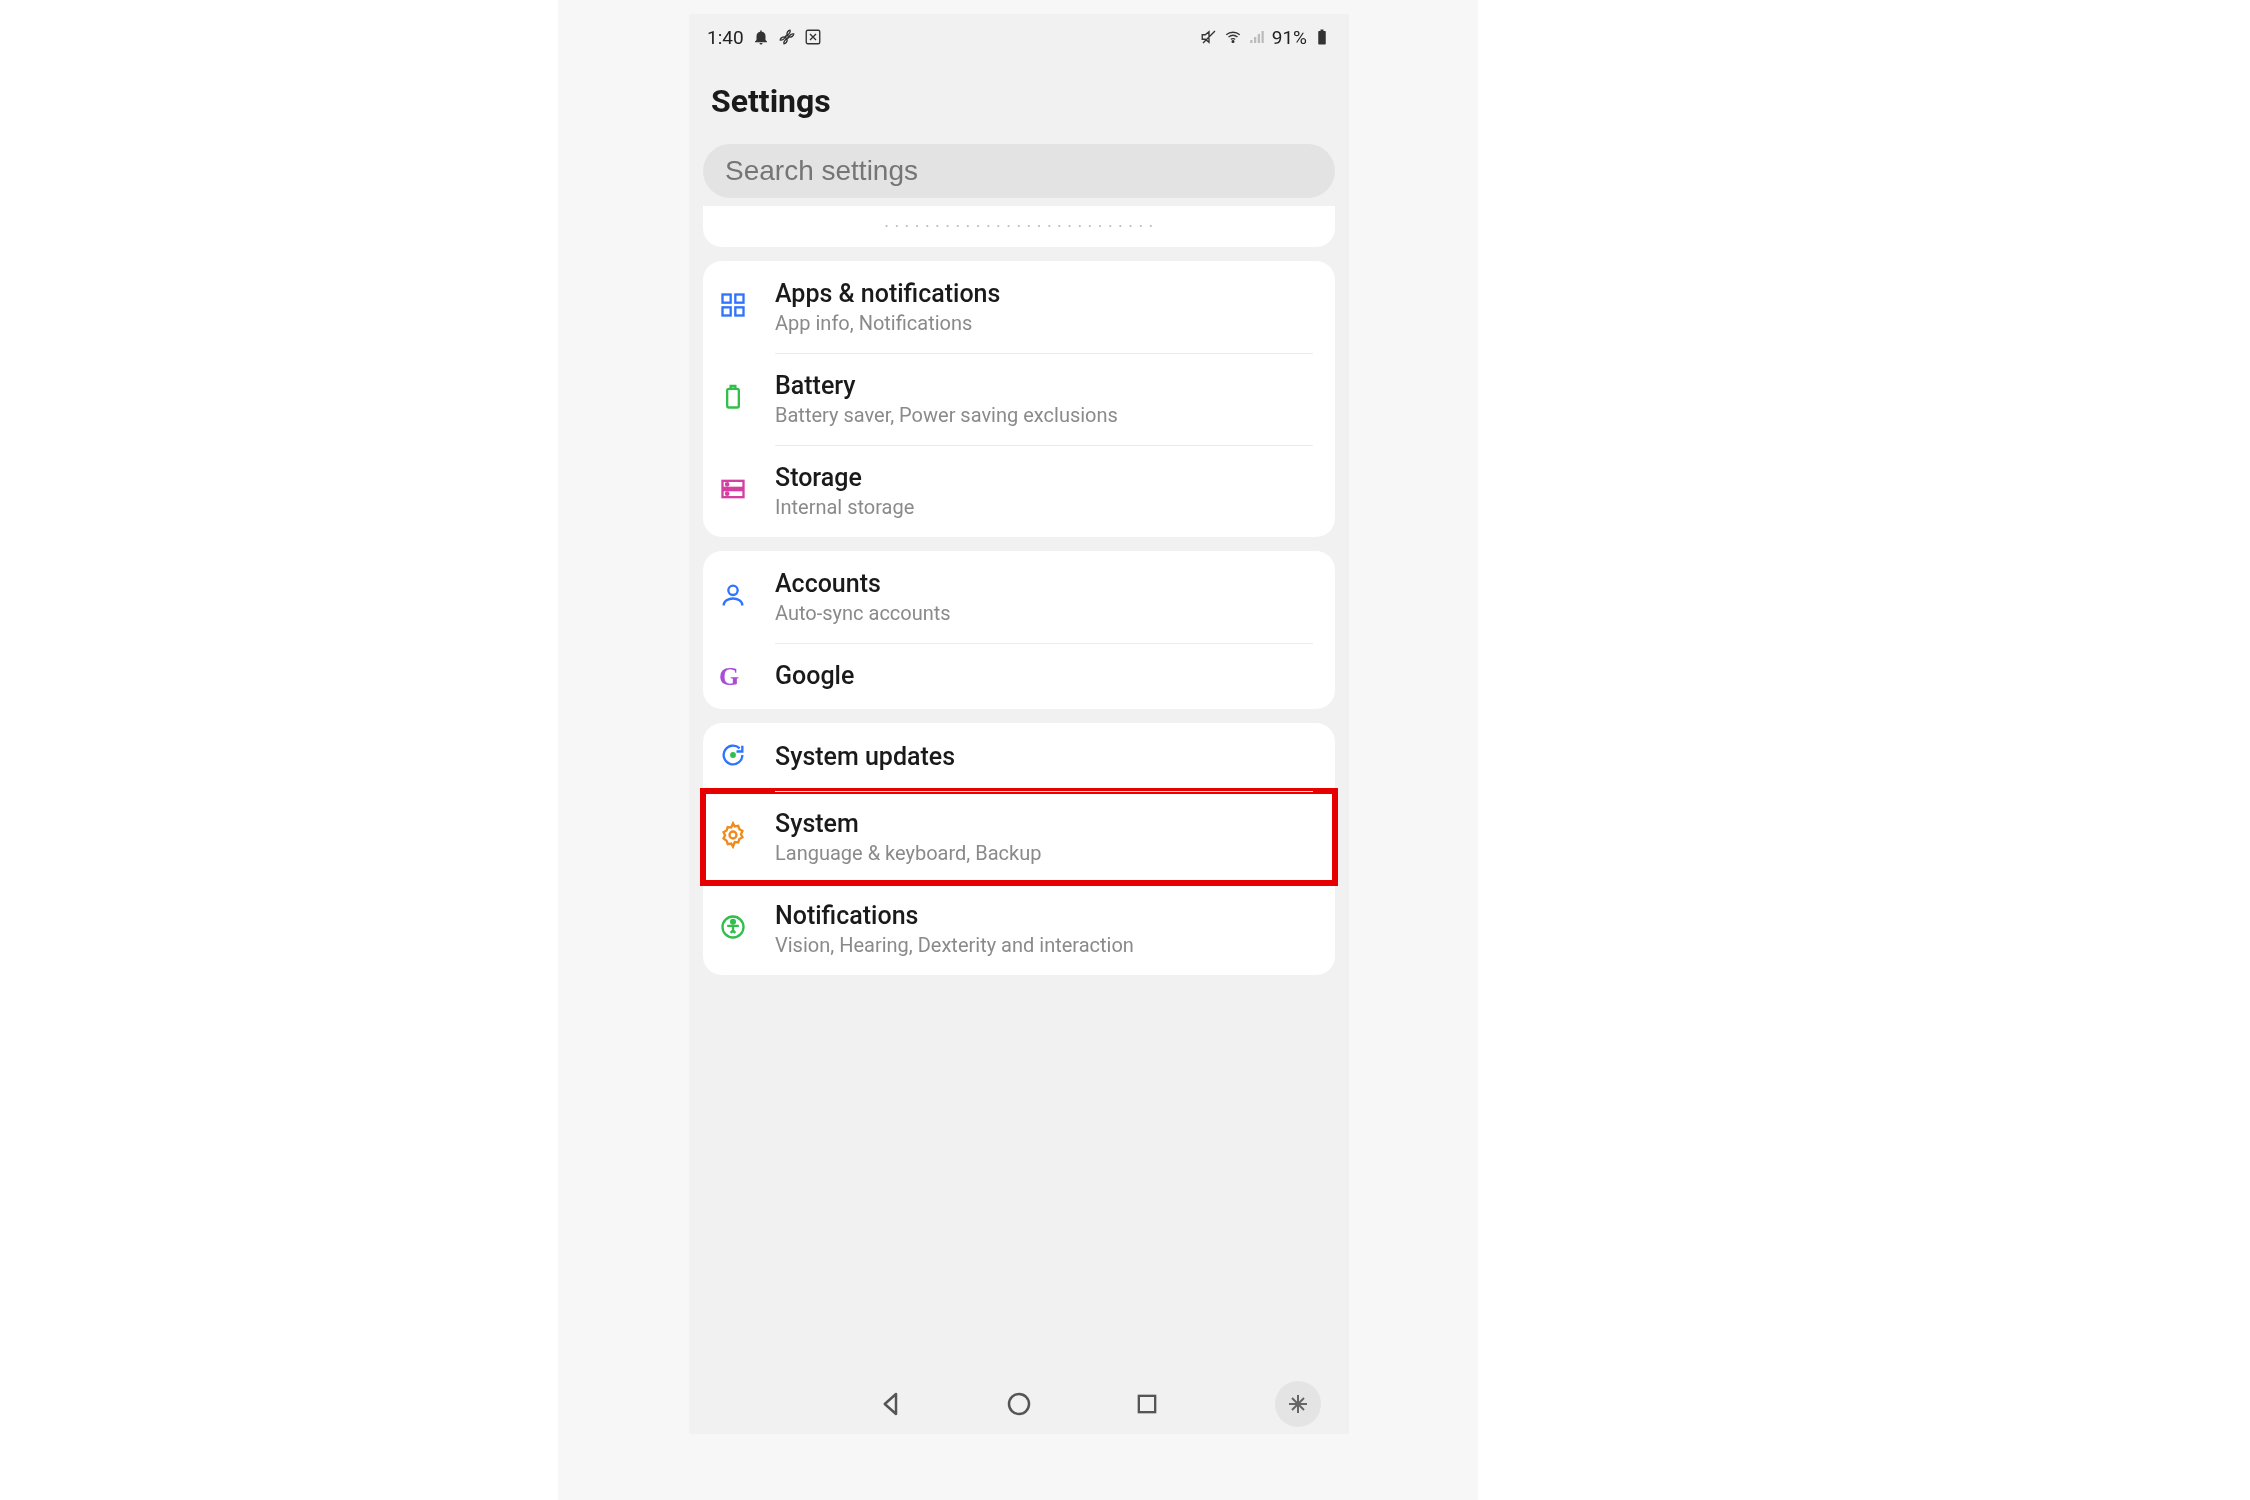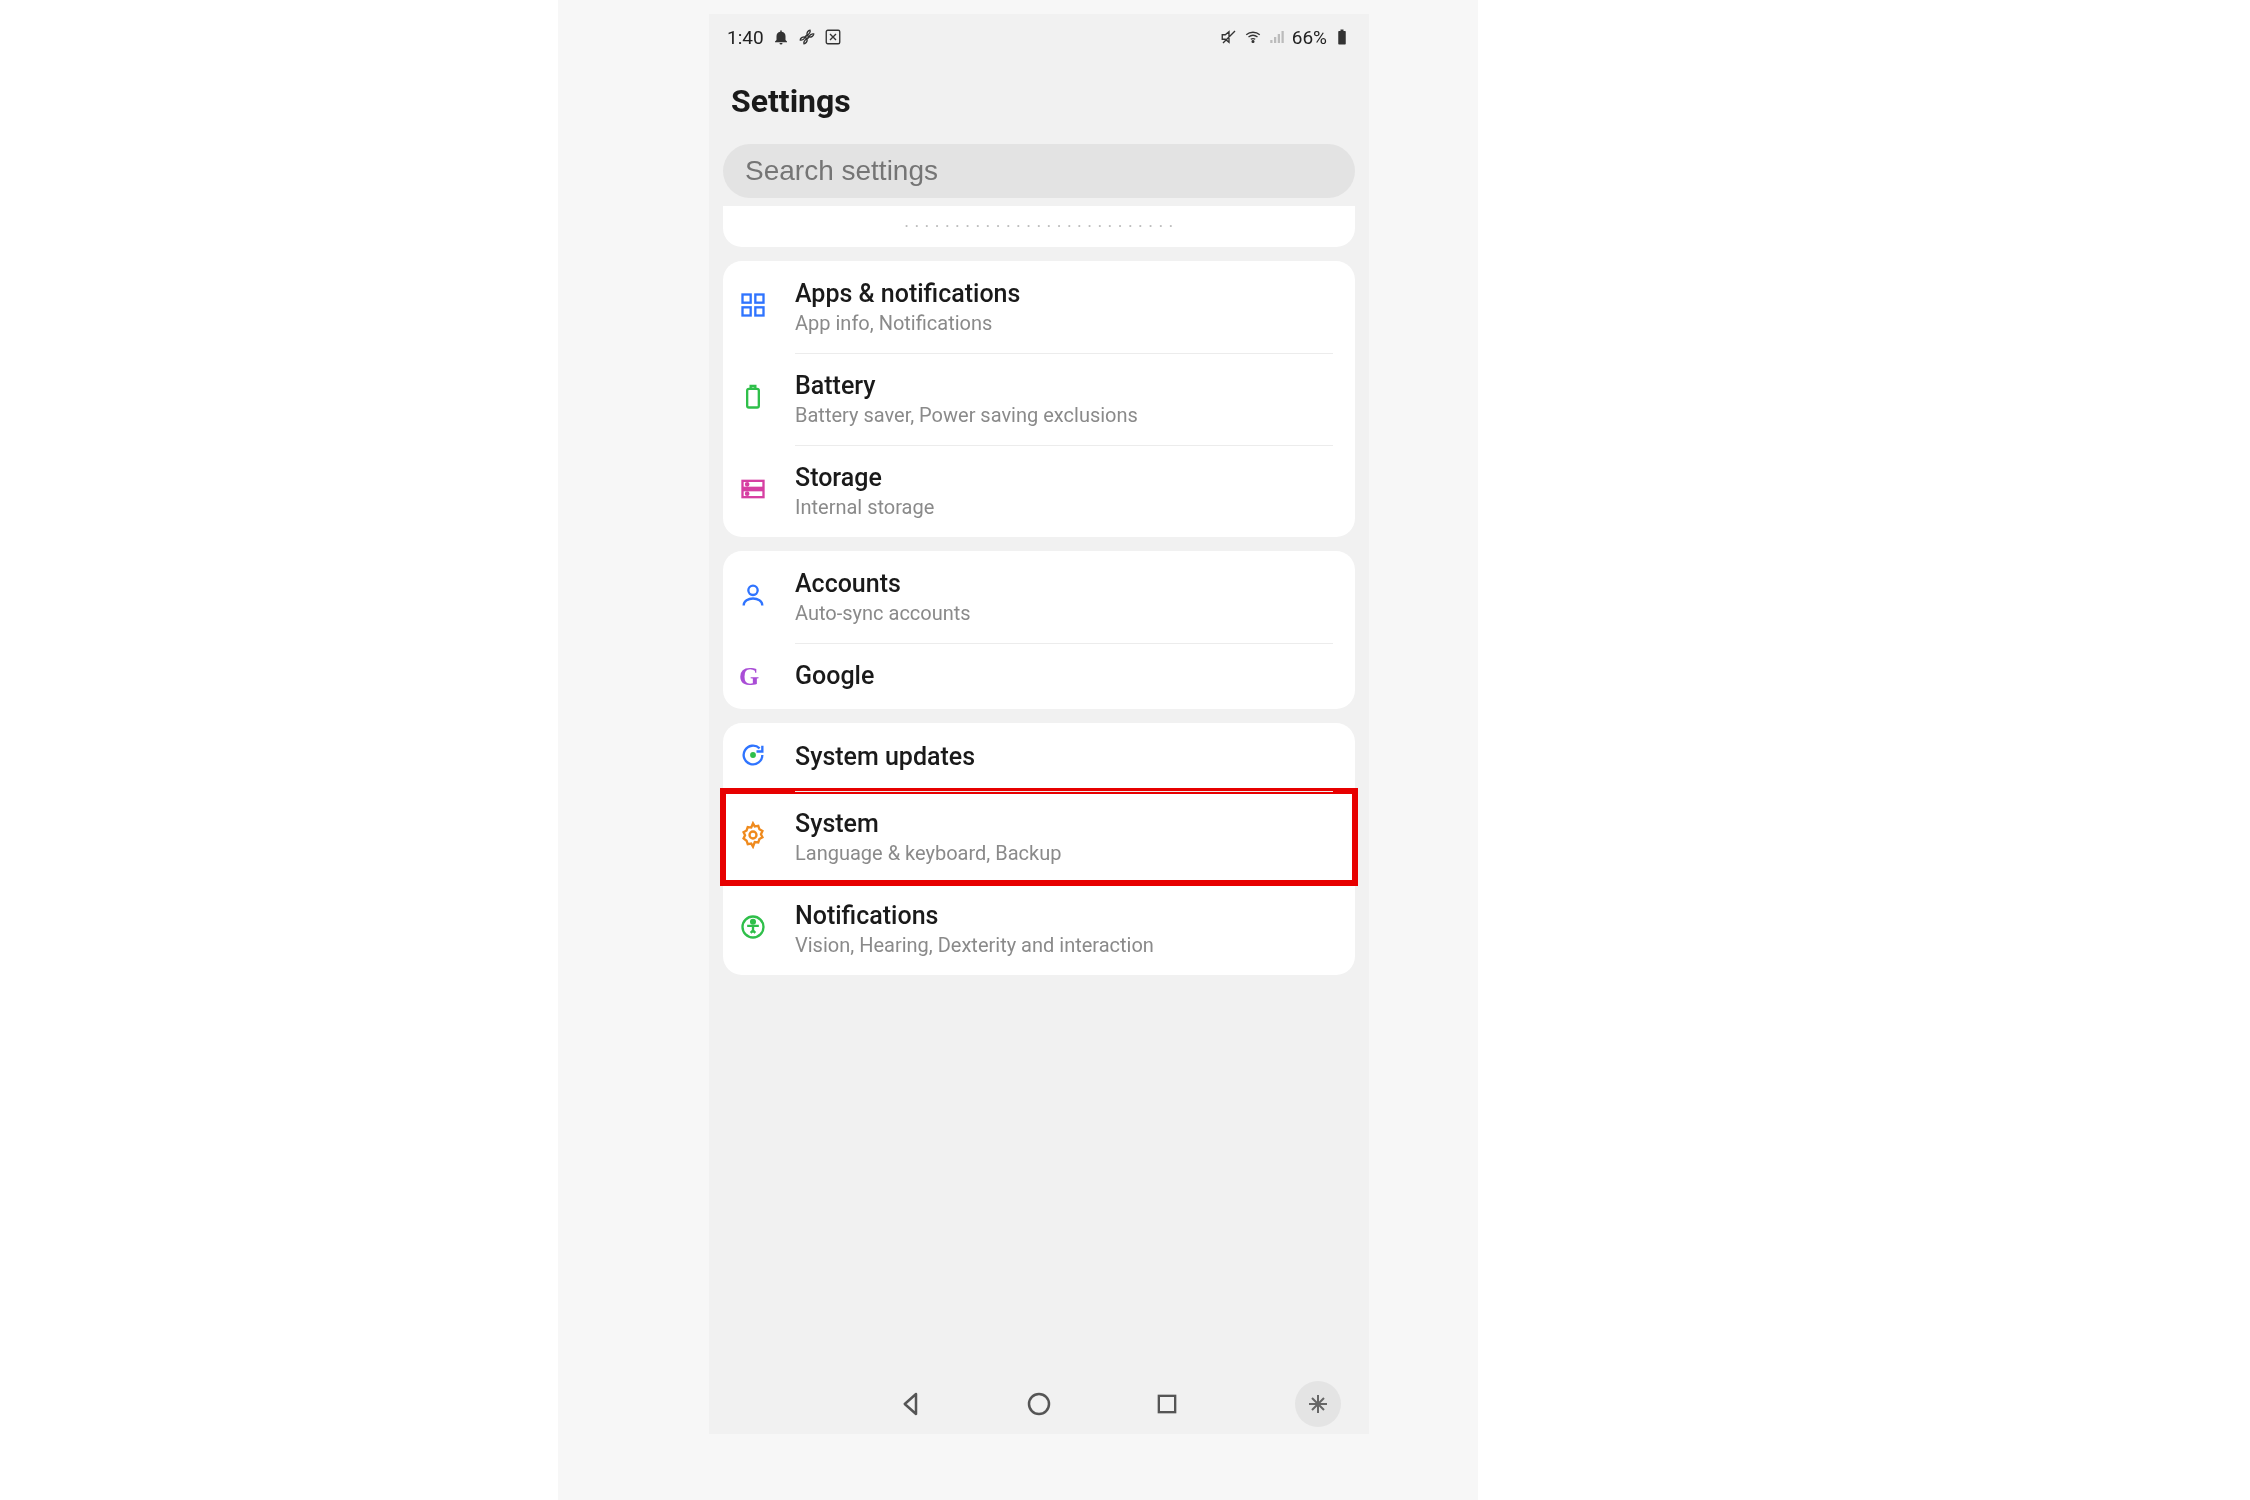--- a/index.html
+++ b/index.html
@@ -21,21 +21,21 @@
   .light-bg {
     position: absolute;
     left: 558px;
     top: 0;
     width: 920px;
     height: 1500px;
     background: #f7f7f7;
   }
   .phone {
     position: absolute;
-    left: 709px;
+    left: 689px;
     top: 14px;
     width: 660px;
     height: 1420px;
     background: #f1f1f1;
     overflow: hidden;
   }
   .status-bar {
     height: 40px;
     padding: 6px 18px 0 18px;
     display: flex;
@@ -200,21 +200,21 @@
           <svg viewBox="0 0 24 24" fill="none" stroke="#333" stroke-width="1.8">
               <path d="M3 9a14 14 0 0 1 18 0M6 12a10 10 0 0 1 12 0M9 15a6 6 0 0 1 6 0"></path>
               <circle cx="12" cy="18" r="1.2" fill="#333"></circle>
             </svg>
         </span>
         <span class="status-icon">
           <svg viewBox="0 0 24 24" fill="#bbb">
               <path d="M3 20h3v-4H3zM8 20h3v-8H8zM13 20h3V8h-3zM18 20h3V4h-3z"></path>
             </svg>
         </span>
-        <span>66%</span>
+        <span>91%</span>
         <span class="status-icon">
           <svg viewBox="0 0 24 24" fill="#333">
               <rect x="7" y="4" width="10" height="18" rx="1"></rect>
               <rect x="10" y="2" width="4" height="2"></rect>
             </svg>
         </span>
       </div>
     </div>
 
     <div class="header">

